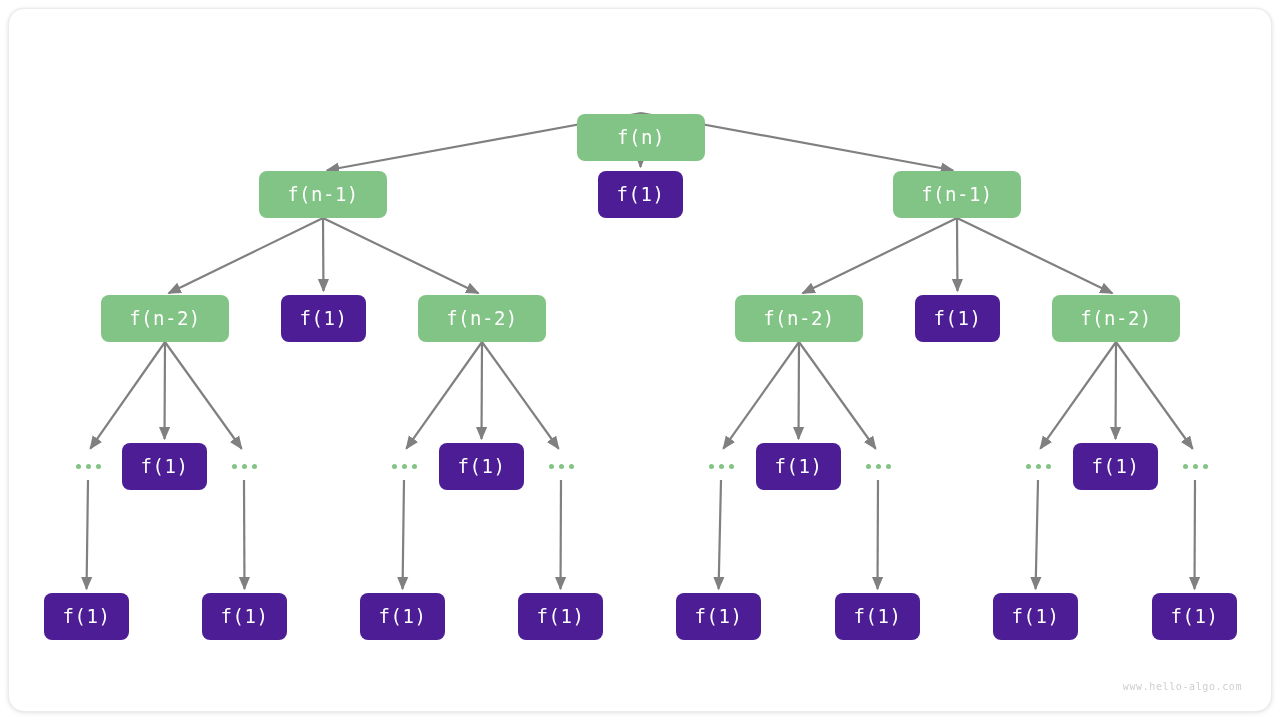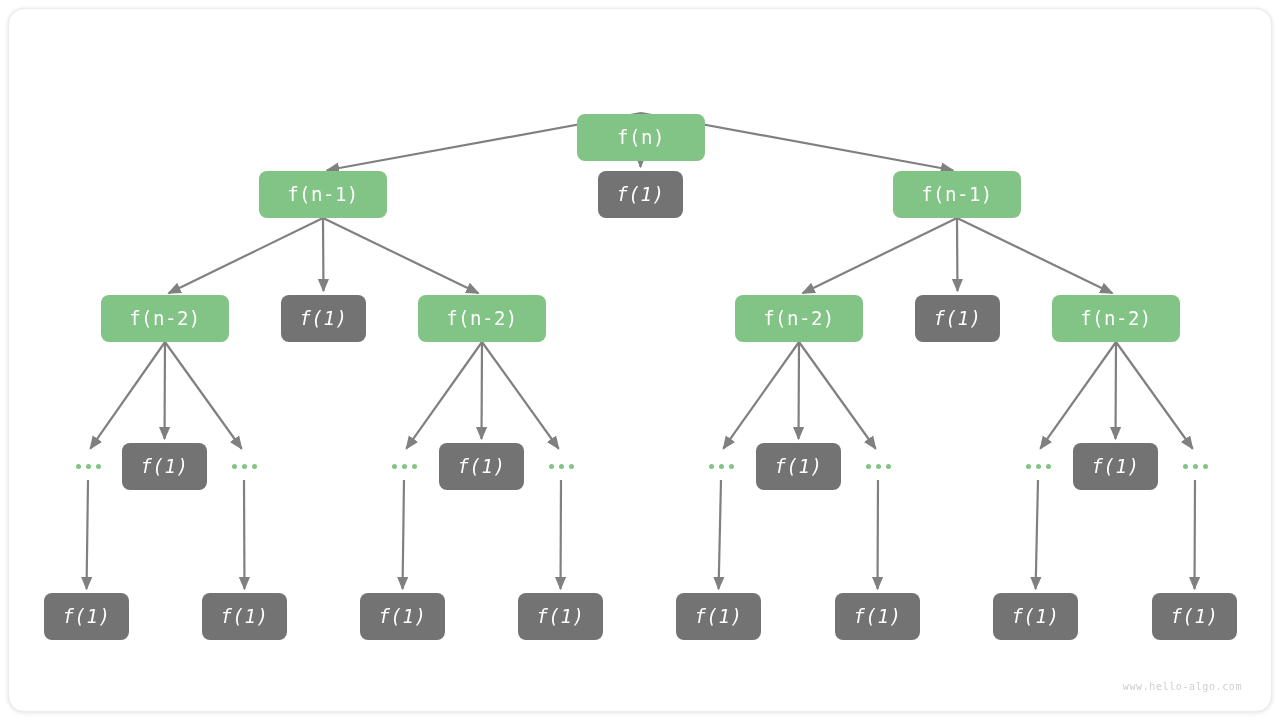--- a/index.html
+++ b/index.html
@@ -52,21 +52,21 @@
     border-radius: 8px;
     color: #ffffff;
     font-family: "DejaVu Sans Mono", monospace;
     font-size: 19px;
     letter-spacing: 0.5px;
     line-height: 1;
     white-space: nowrap;
     user-select: none;
   }
   .node.green { background: #82c485; }
-  .node.teal  { background: #737373; font-style: italic; }
+  .node.teal  { background: #4c1d95; }
 
   .ellipsis {
     position: absolute;
     display: flex;
     align-items: center;
     justify-content: center;
     gap: 5px;
     user-select: none;
   }
   .ellipsis span.dot {

